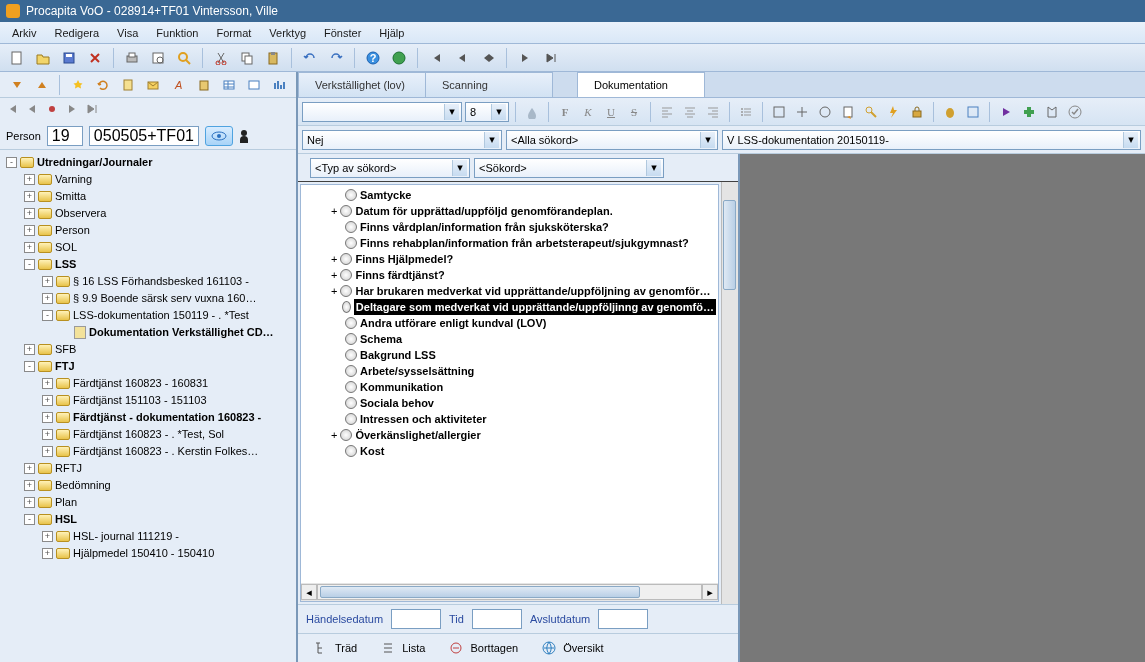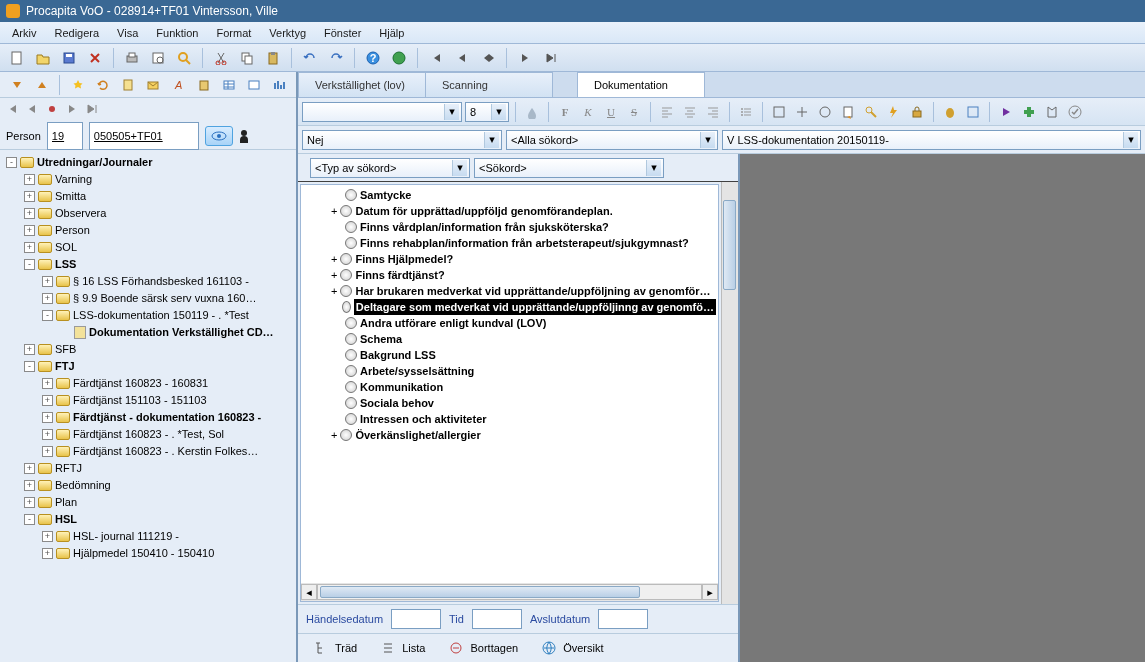--- a/index.html
+++ b/index.html
@@ -17,21 +17,21 @@
 .tb-sep{width:1px;height:20px;background:#a8c0dc;margin:0 3px;}
 svg{display:block;}
 
 .body { display:flex; height:calc(662px - 22px - 22px - 28px); }
 
 .left-pane { width:298px; background:#e5edf7; border-right:2px solid #7a98b8; display:flex;flex-direction:column; }
 .left-toolbar{height:26px;display:flex;align-items:center;padding:0 6px;gap:4px;border-bottom:1px solid #b8ccde;}
 .left-nav{height:24px;display:flex;align-items:center;padding:0 6px;gap:6px;}
 .nav-arrow{width:14px;height:14px;}
 .person-row{height:28px;display:flex;align-items:center;padding:0 6px;gap:6px;border-bottom:1px solid #b8ccde;}
-.person-row input{height:28px;border:1px solid #7a9ec2;background:#fff;padding:0 4px;font-size:11px;text-decoration:underline;}
+.person-row input{height:20px;border:1px solid #7a9ec2;background:#fff;padding:0 4px;font-size:16px;}
 .person-row .num{width:36px;}
 .person-row .code{width:110px;}
 .eye-btn{width:28px;height:20px;border:1px solid #4fa3e0;border-radius:3px;background:linear-gradient(#d8ecff,#a8d3f7);display:flex;align-items:center;justify-content:center;}
 
 .tree{flex:1;overflow:auto;background:#e5edf7;padding:4px 2px;}
 .tree ul{list-style:none;padding-left:18px;}
 .tree > ul{padding-left:4px;}
 .tree li{white-space:nowrap;line-height:17px;display:block;}
 .tree .row{display:flex;align-items:center;gap:3px;}
 .tree .exp{width:11px;height:11px;border:1px solid #8a8a8a;background:#fff;display:inline-flex;align-items:center;justify-content:center;font-size:9px;color:#555;cursor:pointer;line-height:9px;}
@@ -761,20 +761,27 @@
                             <span style="width: 11px; display: inline-block;"></span>
                             <span class="bullet"></span>
                             <span class="bold">Intressen och aktiviteter</span>
                           </div>
                         </li>
                         <li>
                           <div class="row">
                             <span class="exp">+</span>
                             <span class="bullet"></span>
                             <span class="bold">Överkänslighet/allergier</span>
+                          </div>
+                        </li>
+                        <li>
+                          <div class="row">
+                            <span style="width: 11px; display: inline-block;"></span>
+                            <span class="bullet"></span>
+                            <span class="bold">Kost</span>
                           </div>
                         </li>
                       </ul>
                     </div>
                   <div class="hscroll">
                     <div class="arr l">◂</div>
                       <div class="track">
                         <div class="thumb"></div>
                       </div>
                       <div class="arr r">▸</div>

